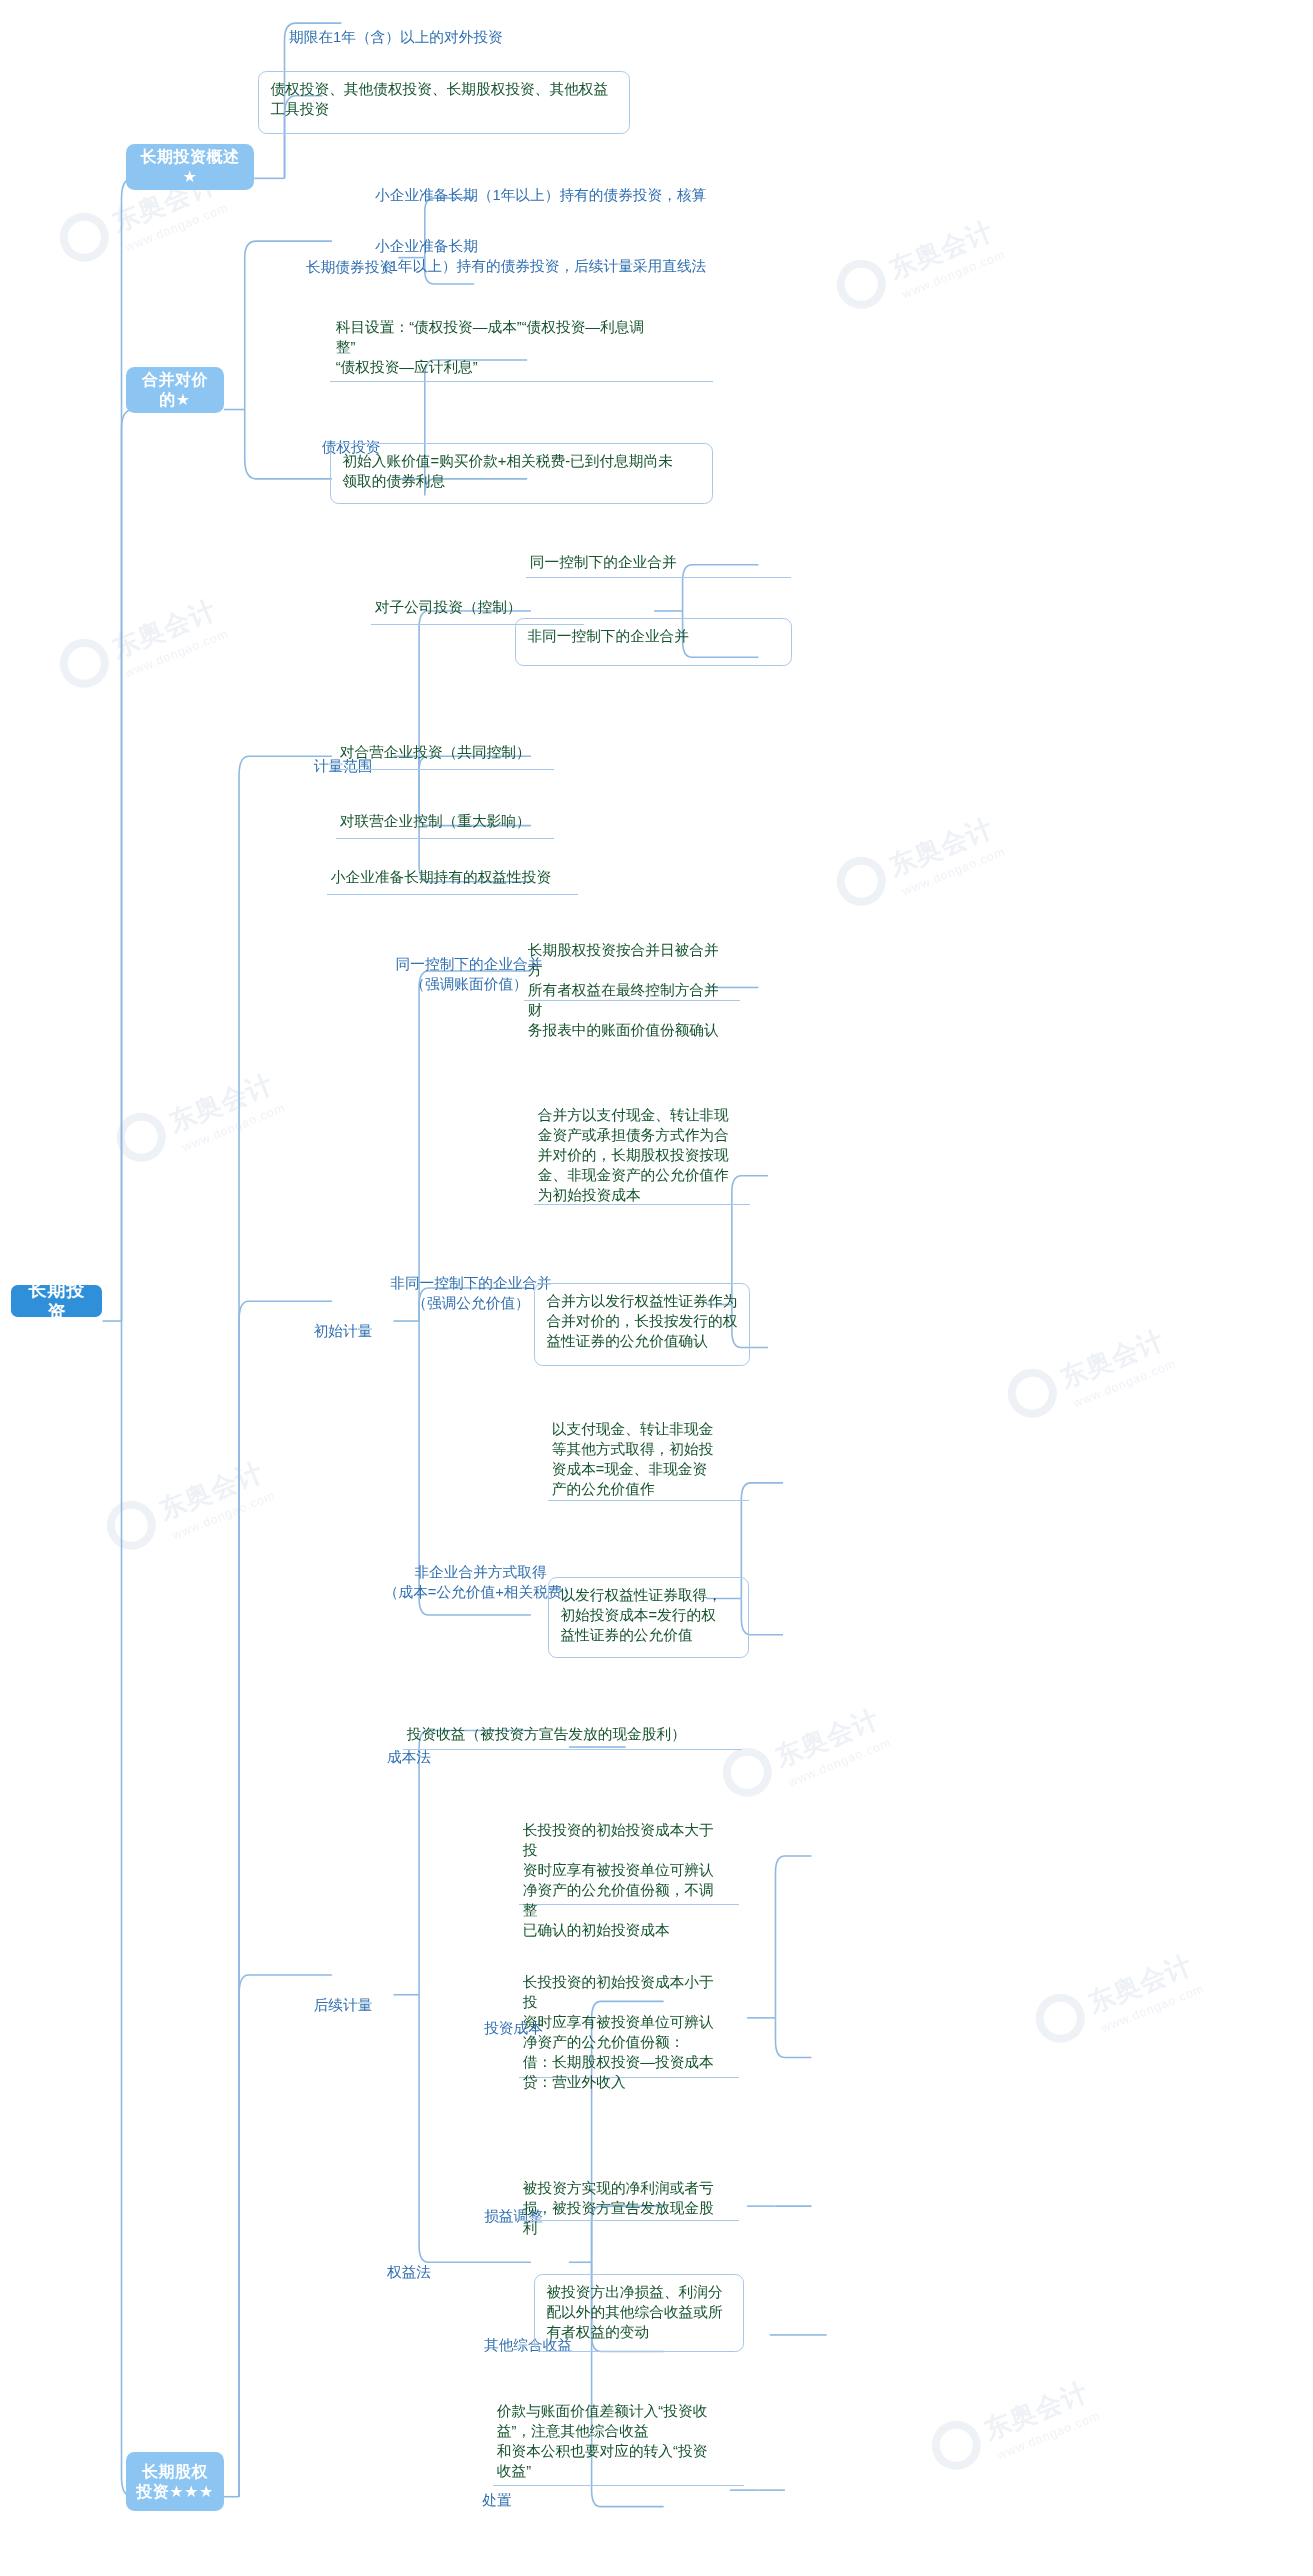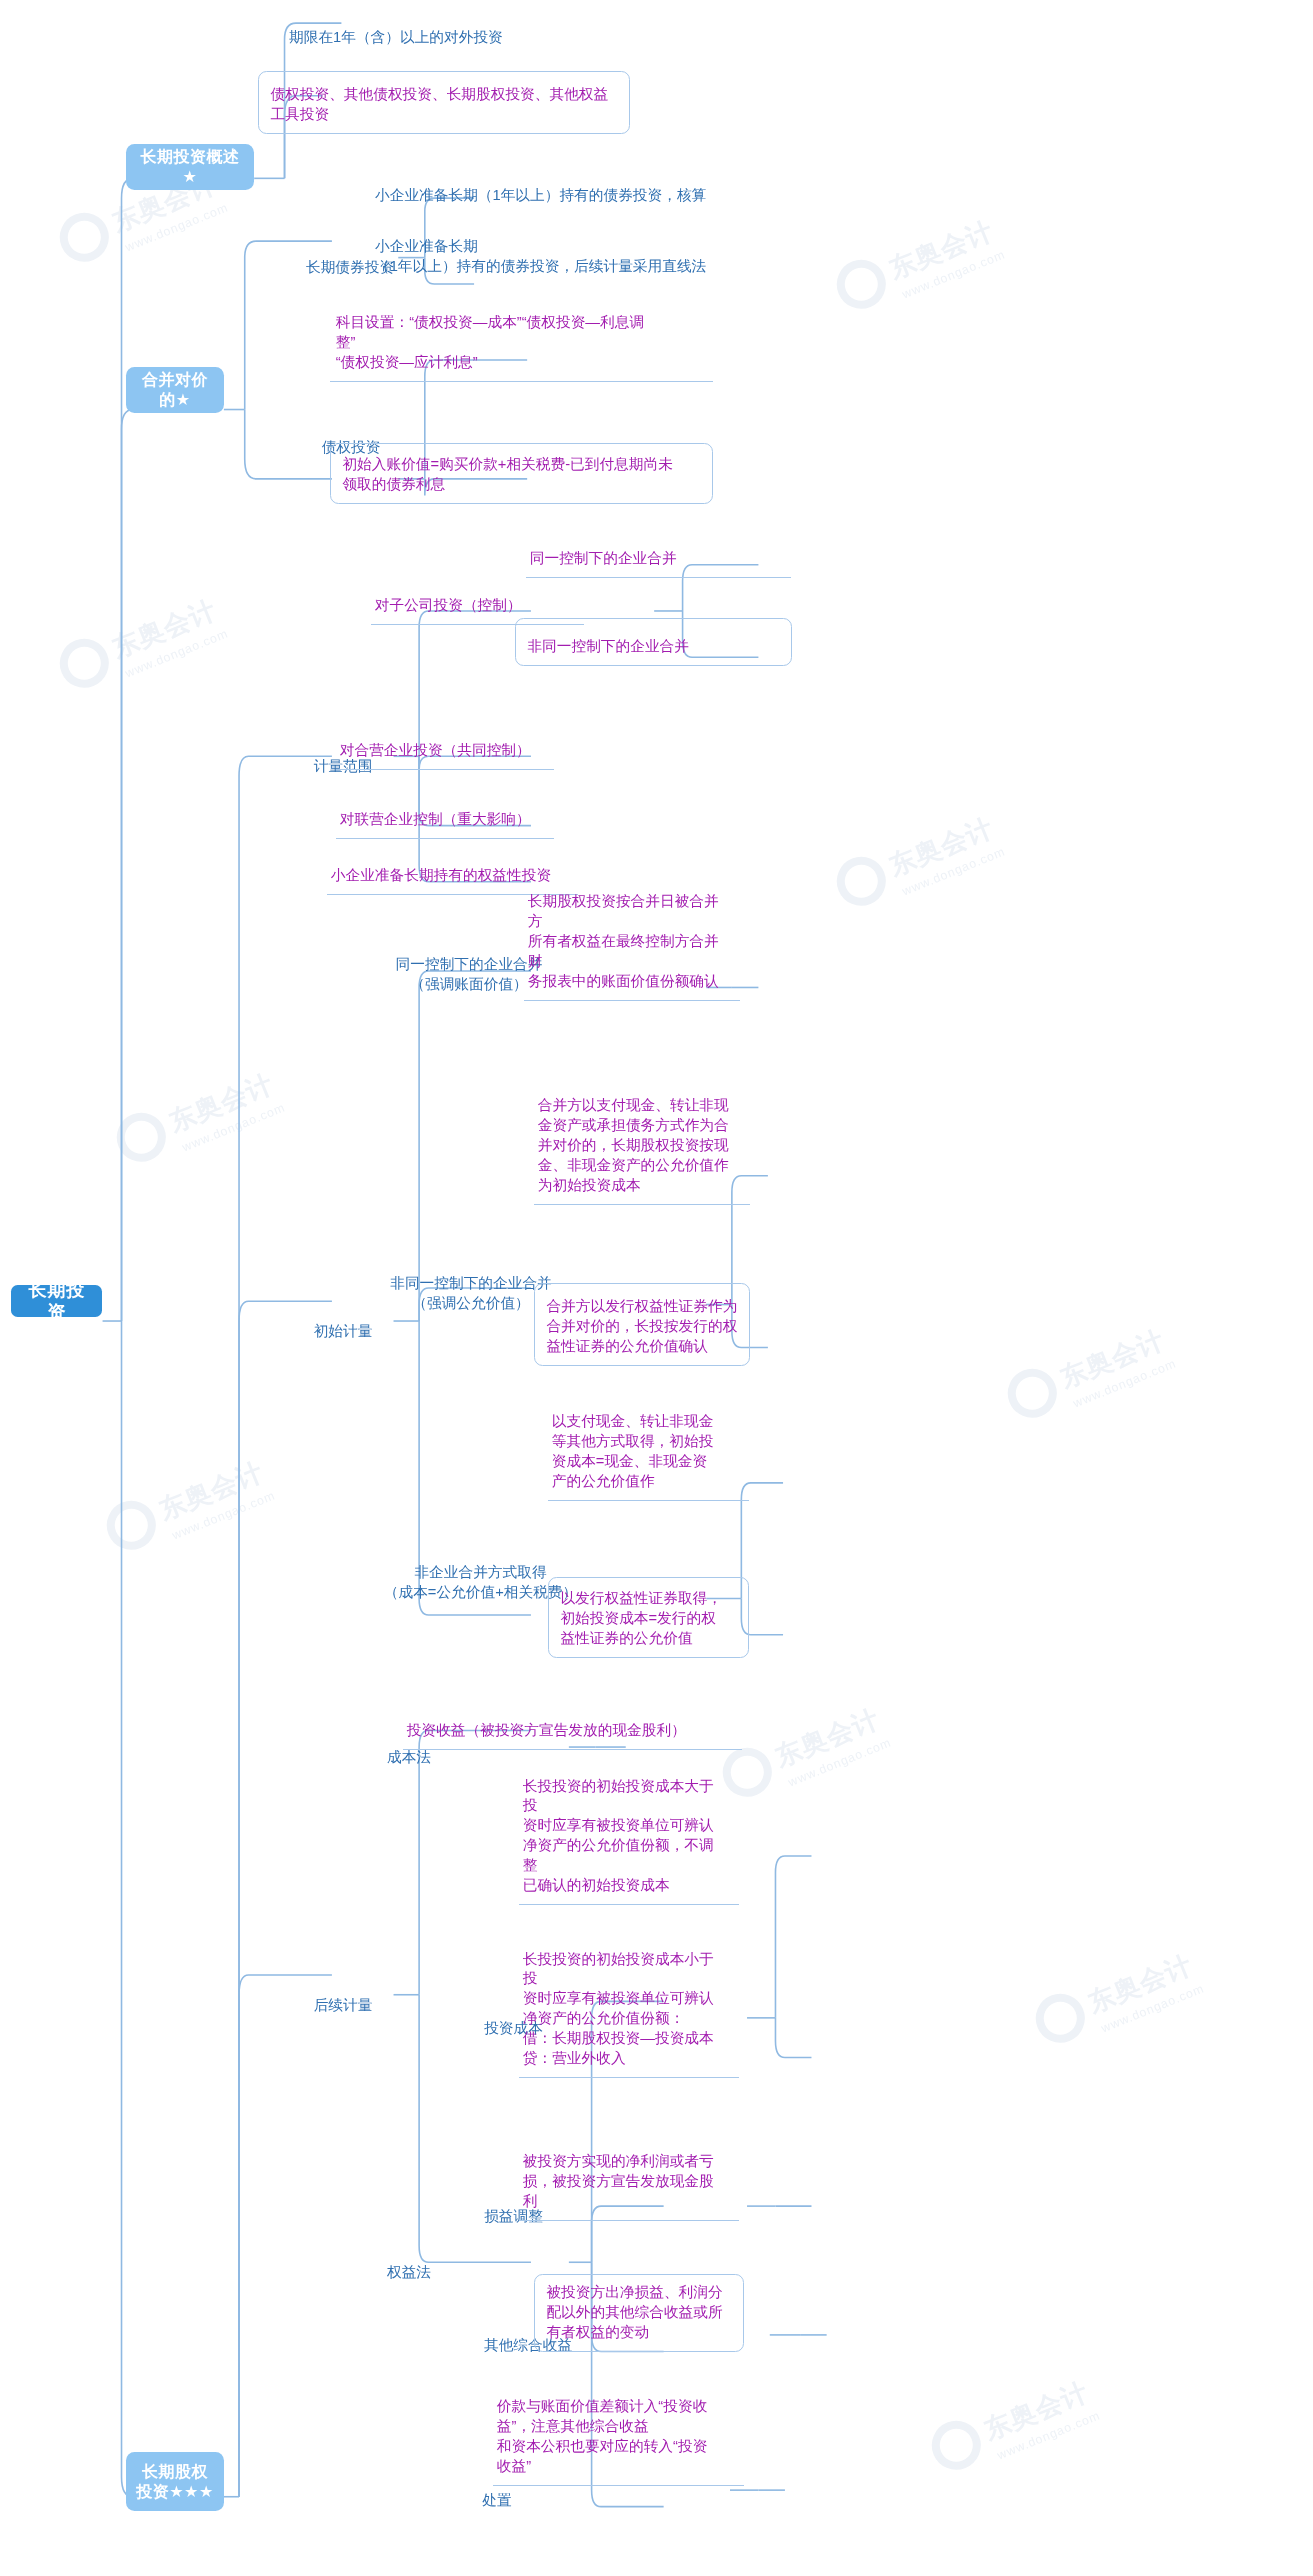--- a/index.html
+++ b/index.html
@@ -96,30 +96,30 @@
     color: #2f6fb0;
     font-size: 14.7px;
     line-height: 1.32;
     white-space: pre-line;
   }
   .plain.center { text-align: center; margin-left: 28px; }
   .plain.left   { text-align: left; }
 
   
   .boxed {
-    color: #a21caf;
+    color: #14532d;
     font-size: 14.7px;
     line-height: 1.36;
     border: 1.2px solid #a8c8ea;
     border-radius: 8.5px;
     background: transparent;
     padding: 7.6px 11.4px;
     white-space: pre-line;
     display: flex;
-    align-items: flex-end;
+    align-items: flex-start;
   }
 </style>
 </head>
 <body>
 
 <div class="wm" style="left:57px; top:190px;"><span class="ring"></span>东奥会计<span class="sub">www.dongao.com</span></div>
 <div class="wm" style="left:834px; top:237px;"><span class="ring"></span>东奥会计<span class="sub">www.dongao.com</span></div>
 <div class="wm" style="left:57px; top:616px;"><span class="ring"></span>东奥会计<span class="sub">www.dongao.com</span></div>
 <div class="wm" style="left:834px; top:834px;"><span class="ring"></span>东奥会计<span class="sub">www.dongao.com</span></div>
 <div class="wm" style="left:114px; top:1090px;"><span class="ring"></span>东奥会计<span class="sub">www.dongao.com</span></div>

